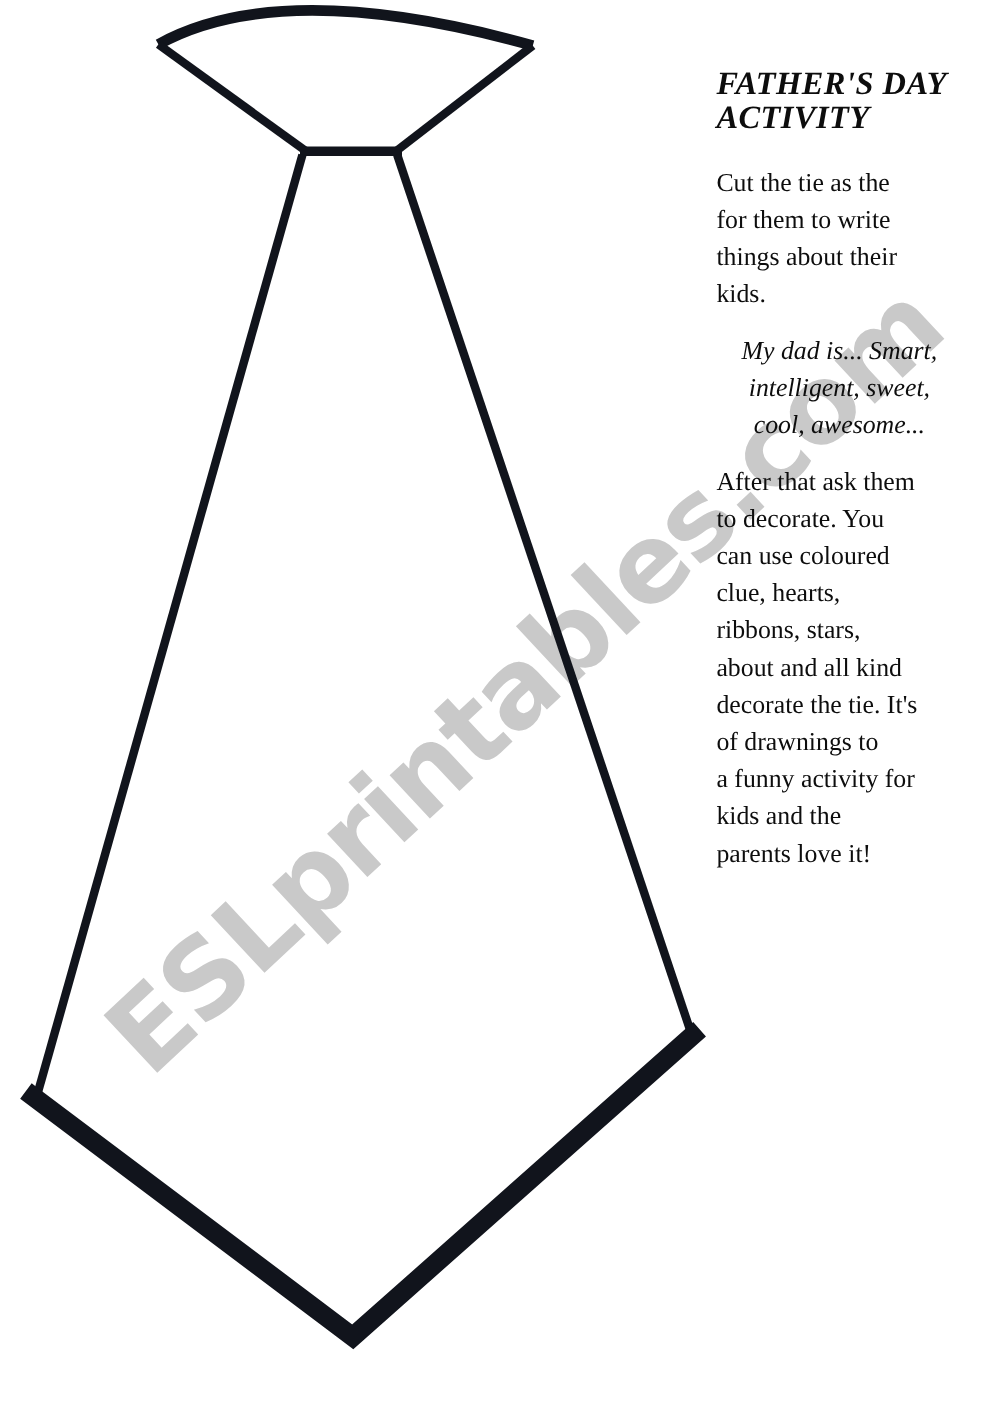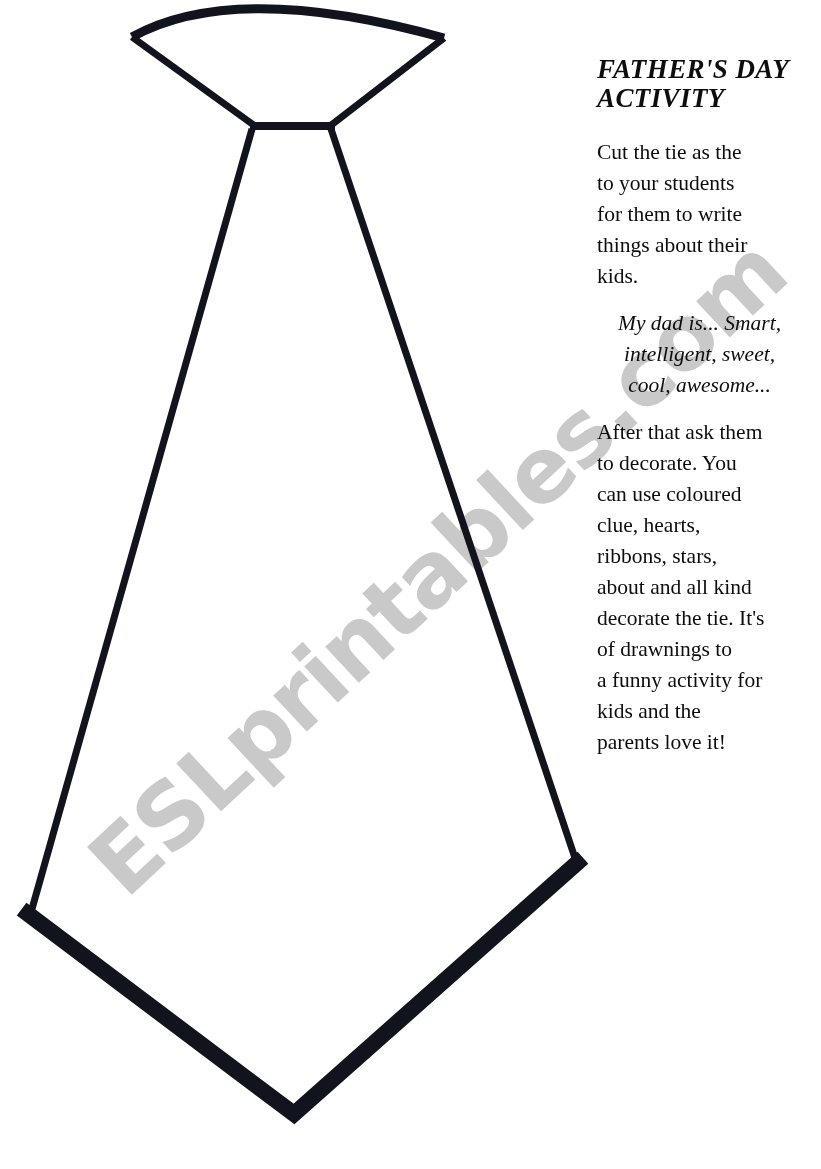--- a/index.html
+++ b/index.html
@@ -80,21 +80,20 @@
     </g>
   </svg>
 
   <div class="instructions">
     <div class="title">
         <div class="line">FATHER'S DAY</div>
         <div class="line">ACTIVITY</div>
       </div>
     <div class="para regular">
         <div class="line">Cut the tie as the</div>
-        <div class="line">to your students</div>
         <div class="line">for them to write</div>
         <div class="line">things about their</div>
         <div class="line">kids.</div>
       </div>
     <div class="para italic">
         <div class="line">My dad is... Smart,</div>
         <div class="line">intelligent, sweet,</div>
         <div class="line">cool, awesome...</div>
       </div>
     <div class="para regular">

